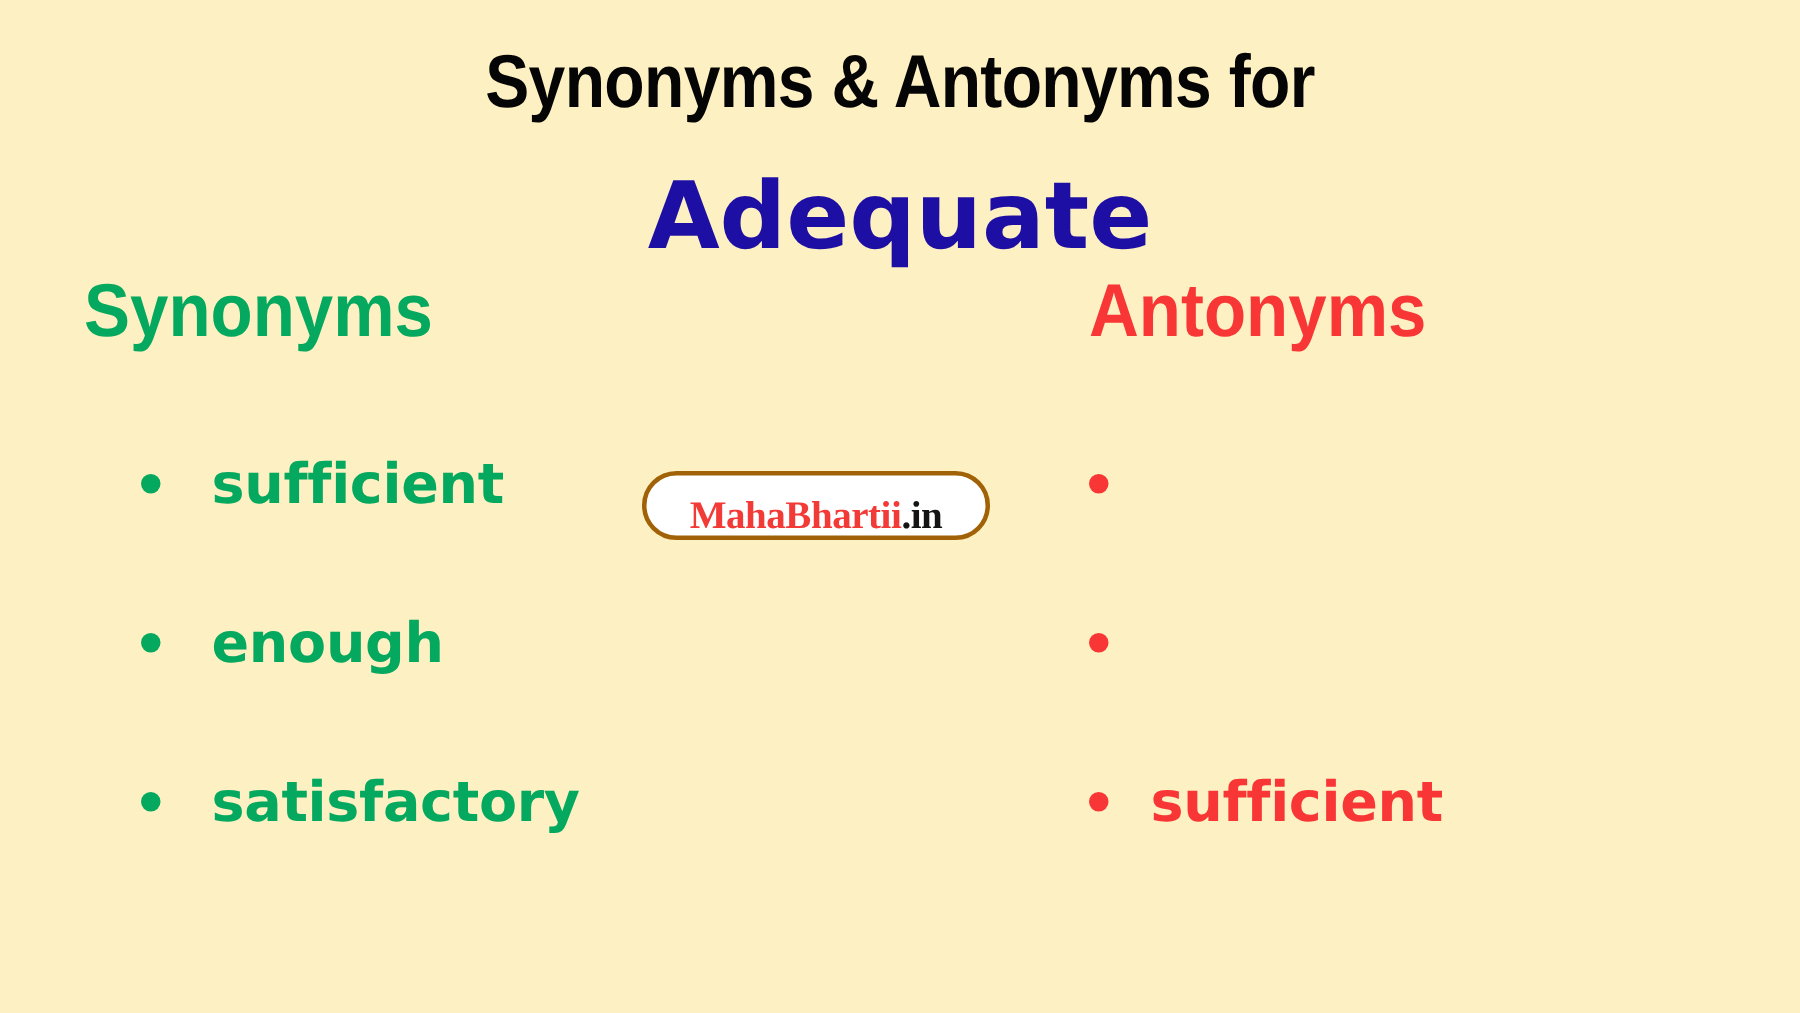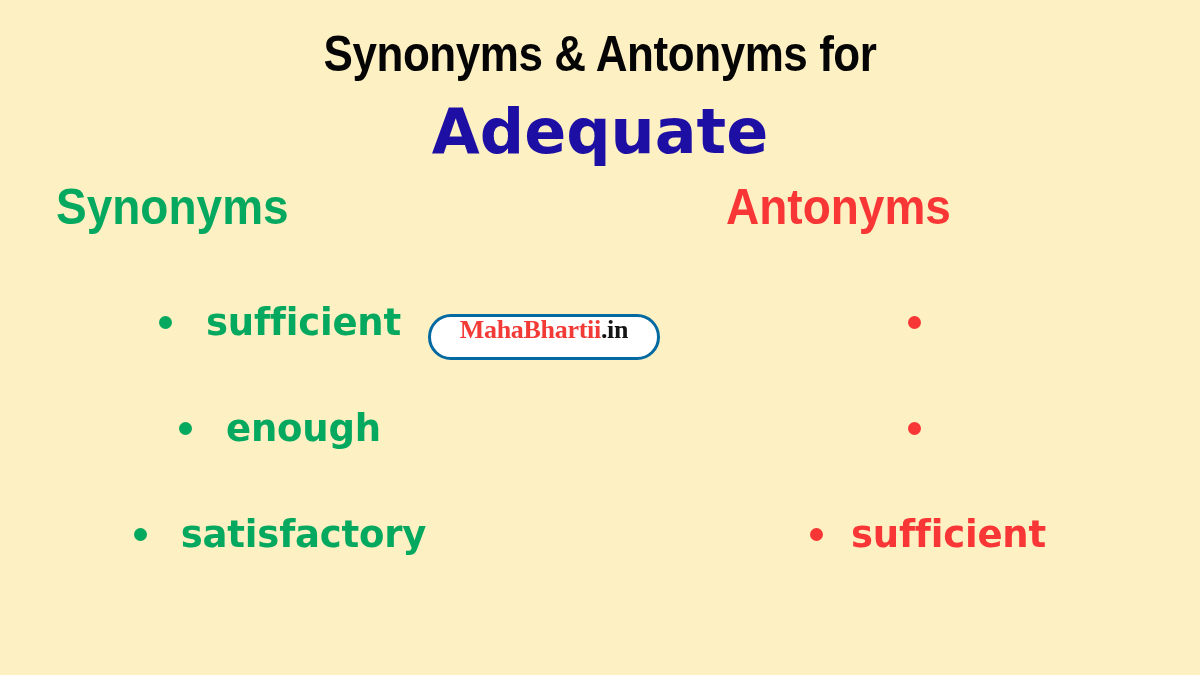--- a/index.html
+++ b/index.html
@@ -37,21 +37,21 @@
     font-weight: bold;
     font-size: 50px;
     line-height: 1.12;
     letter-spacing: -0.5px;
     color: #050505;
     transform: scaleX(0.88);
     transform-origin: center top;
     white-space: nowrap;
   }
   .header-word {
-    margin-top: 14px;
+    margin-top: 26px;
     font-family: "DejaVu Sans", sans-serif;
     font-weight: bold;
     font-size: 62px;
     line-height: 1.15;
     color: #1d0fa3;
     letter-spacing: 0px;
     white-space: nowrap;
   }
 
   
@@ -84,21 +84,20 @@
 
   .word-list {
     list-style: none;
     margin: 0;
     padding: 0;
   }
   .word-item {
     display: flex;
     align-items: center;
     height: 106px;
-    justify-content: center;
   }
   .col-ant .word-item { height: 106px; }
 
   .bullet {
     flex: 0 0 auto;
     width: 13px;
     height: 13px;
     border-radius: 50%;
     margin-right: 34px;
     margin-left: 48px;
@@ -122,24 +121,24 @@
   .col-ant .bullet { margin-left: 26px; margin-right: 28px; }
 
   
   .watermark {
     position: absolute;
     left: 428px;
     top: 314px;
     width: 232px;
     height: 46px;
     background: #ffffff;
-    border: 3px solid #0369a1;
+    border: 3px solid #a16207;
     border-radius: 999px;
     display: flex;
-    align-items: flex-start;
+    align-items: flex-end;
     justify-content: center;
     box-sizing: border-box;
   }
   .wm-text {
     font-family: "Liberation Serif", "DejaVu Serif", serif;
     font-weight: bold;
     font-size: 26px;
     line-height: 1;
     white-space: nowrap;
     letter-spacing: -0.3px;

